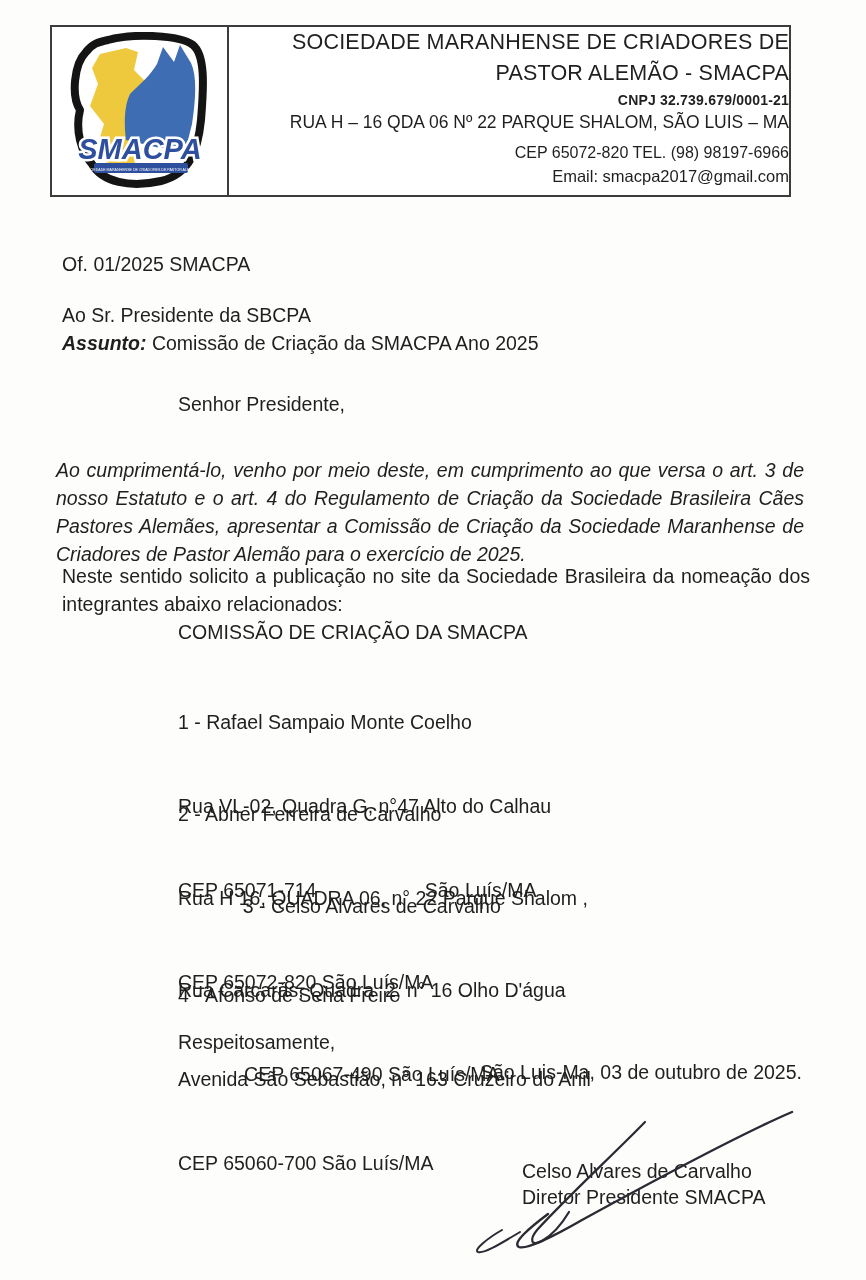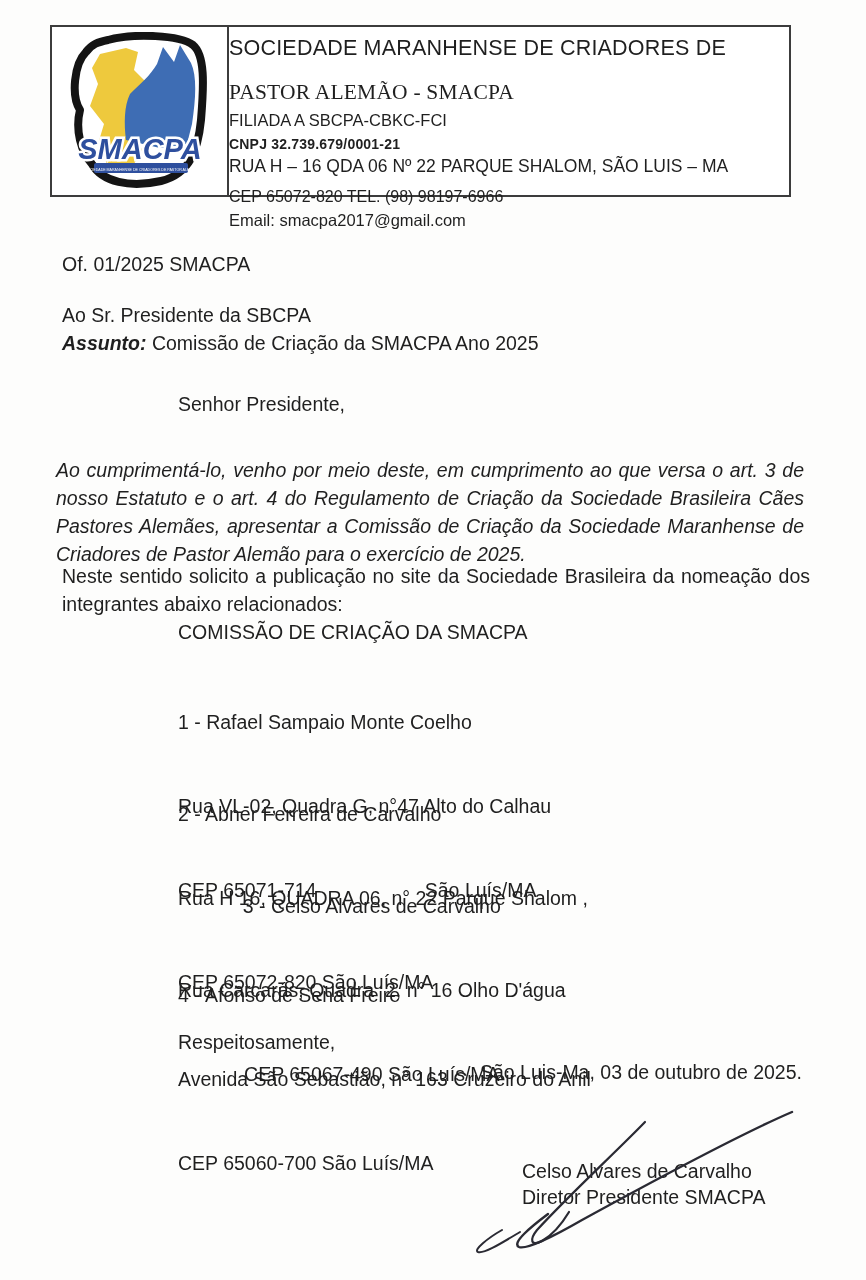--- a/index.html
+++ b/index.html
@@ -15,24 +15,24 @@
   
   .header-box{
     position:absolute;left:50px;top:25px;width:737px;height:168px;
     border:2px solid #3c3c3c;display:flex;background:#ffffff;
   }
   .logo-cell{
     width:175px;border-right:2px solid #3c3c3c;
     display:flex;align-items:center;justify-content:center;
   }
   .text-cell{
-    flex:1;text-align:left;padding-top:7px;line-height:1.1;
+    flex:1;text-align:right;padding-top:1px;line-height:1.1;
   }
   .org-line1,.org-line2{font-size:21.5px;letter-spacing:.2px;margin-top:3px;}
-  .org-line2{margin-top:20px;font-family:Liberation Serif, serif;}
+  .org-line2{margin-top:7px;}
   .affiliation{font-size:16.5px;margin-top:7px;}
   .cnpj{font-size:14px;font-weight:bold;margin-top:8px;letter-spacing:.2px;}
   .address-line{font-size:17.5px;margin-top:4px;}
   .cep-line{font-size:16px;margin-top:12px;}
   .email-line{font-size:16.5px;margin-top:5px;}
 
   
   .abs{position:absolute;}
   .body-text{font-size:19.5px;line-height:28px;}
   .bold{font-weight:bold;font-style:italic;}
@@ -85,21 +85,20 @@
 
         <text x="76" y="127" text-anchor="middle" font-family="Liberation Sans, sans-serif" font-size="29" font-weight="bold" font-style="italic" fill="#2e4f9e" stroke="#ffffff" stroke-width="5" paint-order="stroke">SMACPA</text>
 
         <rect x="30" y="131" width="94" height="10" rx="2" fill="#2e4f9e"></rect>
         <text x="77" y="138.5" text-anchor="middle" font-family="Liberation Sans, sans-serif" font-size="3.6" fill="#ffffff">SOCIEDADE MARANHENSE DE CRIADORES DE PASTOR ALEMÃO</text>
       </svg>
     </div>
     <div class="text-cell">
       <div class="org-line1">SOCIEDADE MARANHENSE DE CRIADORES DE</div>
       <div class="org-line2">PASTOR ALEMÃO - SMACPA</div>
-      <div class="affiliation">FILIADA A SBCPA-CBKC-FCI</div>
       <div class="cnpj">CNPJ 32.739.679/0001-21</div>
       <div class="address-line">RUA H – 16 QDA 06 Nº 22 PARQUE SHALOM, SÃO LUIS – MA</div>
       <div class="cep-line">CEP 65072-820 TEL. (98) 98197-6966</div>
       <div class="email-line">Email: smacpa2017@gmail.com</div>
     </div>
   </div>
 
   <div class="abs body-text ref">Of. 01/2025 SMACPA</div>
 
   <div class="abs body-text recipient">Ao Sr. Presidente da SBCPA</div>

